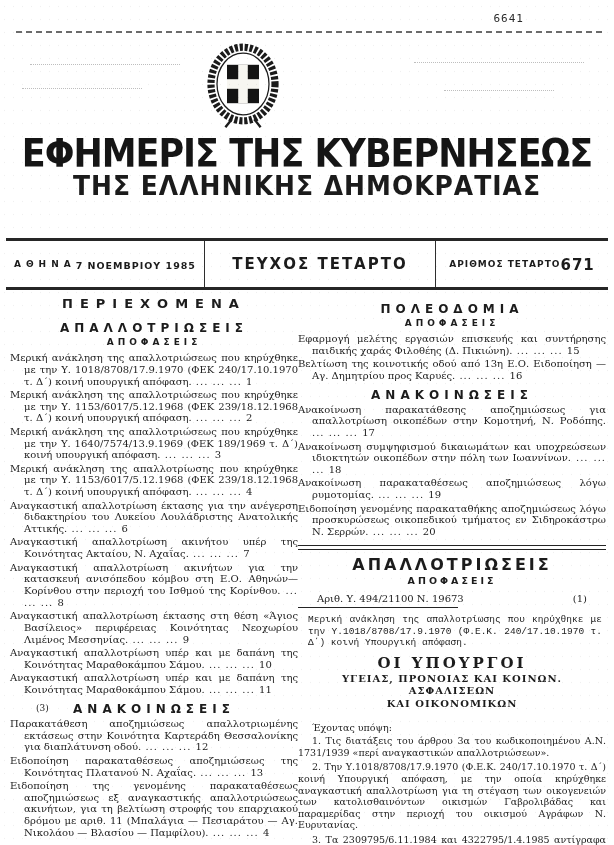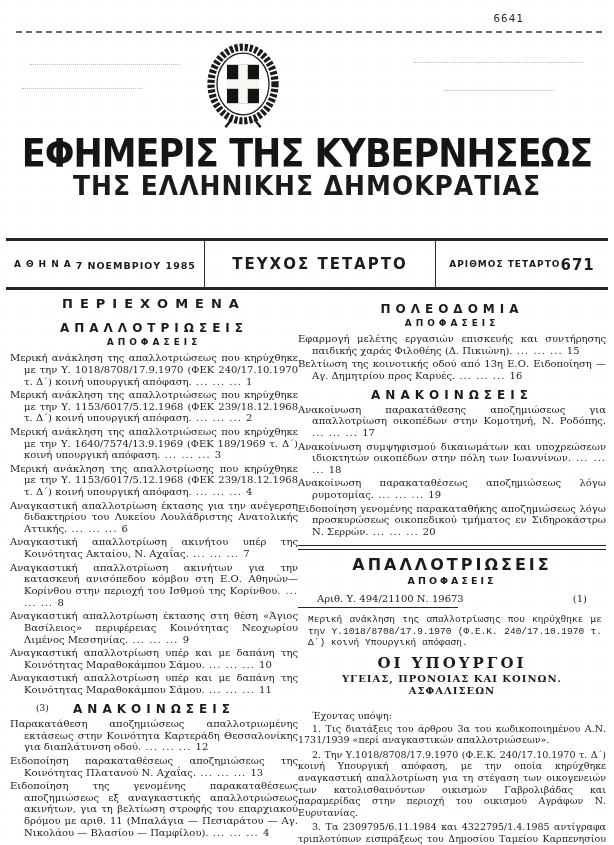--- a/index.html
+++ b/index.html
@@ -196,20 +196,21 @@
       <div class="decision-line">
         <span>Αριθ. Υ. 494/21100 Ν. 19673</span>
         <span>(1)</span>
       </div>
       <div class="short-rule"></div>
 
       <p class="subject">Μερική ανάκληση της απαλλοτρίωσης που κηρύχθηκε με την Υ.1018/8708/17.9.1970 (Φ.Ε.Κ. 240/17.10.1970 τ. Δ΄) κοινή Υπουργική απόφαση.</p>
 
       <div class="ministers">ΟΙ ΥΠΟΥΡΓΟΙ</div>
       <div class="ministry">ΥΓΕΙΑΣ, ΠΡΟΝΟΙΑΣ ΚΑΙ ΚΟΙΝΩΝ. ΑΣΦΑΛΙΣΕΩΝ</div>
+      <div class="ministry">ΚΑΙ ΟΙΚΟΝΟΜΙΚΩΝ</div>
 
       <p class="intro">Έχοντας υπόψη:</p>
 
       <div>
 
           <p class="clause"><span>1. Τις διατάξεις του άρθρου 3α του κωδικοποιημένου Α.Ν. 1731/1939 «περί αναγκαστικών απαλλοτριώσεων».</span></p>
 
           <p class="clause"><span>2. Την Υ.1018/8708/17.9.1970 (Φ.Ε.Κ. 240/17.10.1970 τ. Δ΄) κοινή Υπουργική απόφαση, με την οποία κηρύχθηκε αναγκαστική απαλλοτρίωση για τη στέγαση των οικογενειών των κατολισθαινόντων οικισμών Γαβρολιβάδας και παραμερίδας στην περιοχή του οικισμού Αγράφων Ν. Ευρυτανίας.</span></p>
 
           <p class="clause"><span>3. Τα 2309795/6.11.1984 και 4322795/1.4.1985 αντίγραφα τριπλοτύπων εισπράξεως του Δημοσίου Ταμείου Καρπενησίου από τα οποία προκύπτει ότι οι αποζημιώσεις που καθορίστηκαν με τις Υ.107/77 Ν. 10473/24.1.1984 και 9879/3608/Ν. 10675/7.1.1985 αποφάσεις του Υπουργού Οικονομικών για το 51 τμήμα εγκαταστάσεων στα Άγραφα.</span></p>

